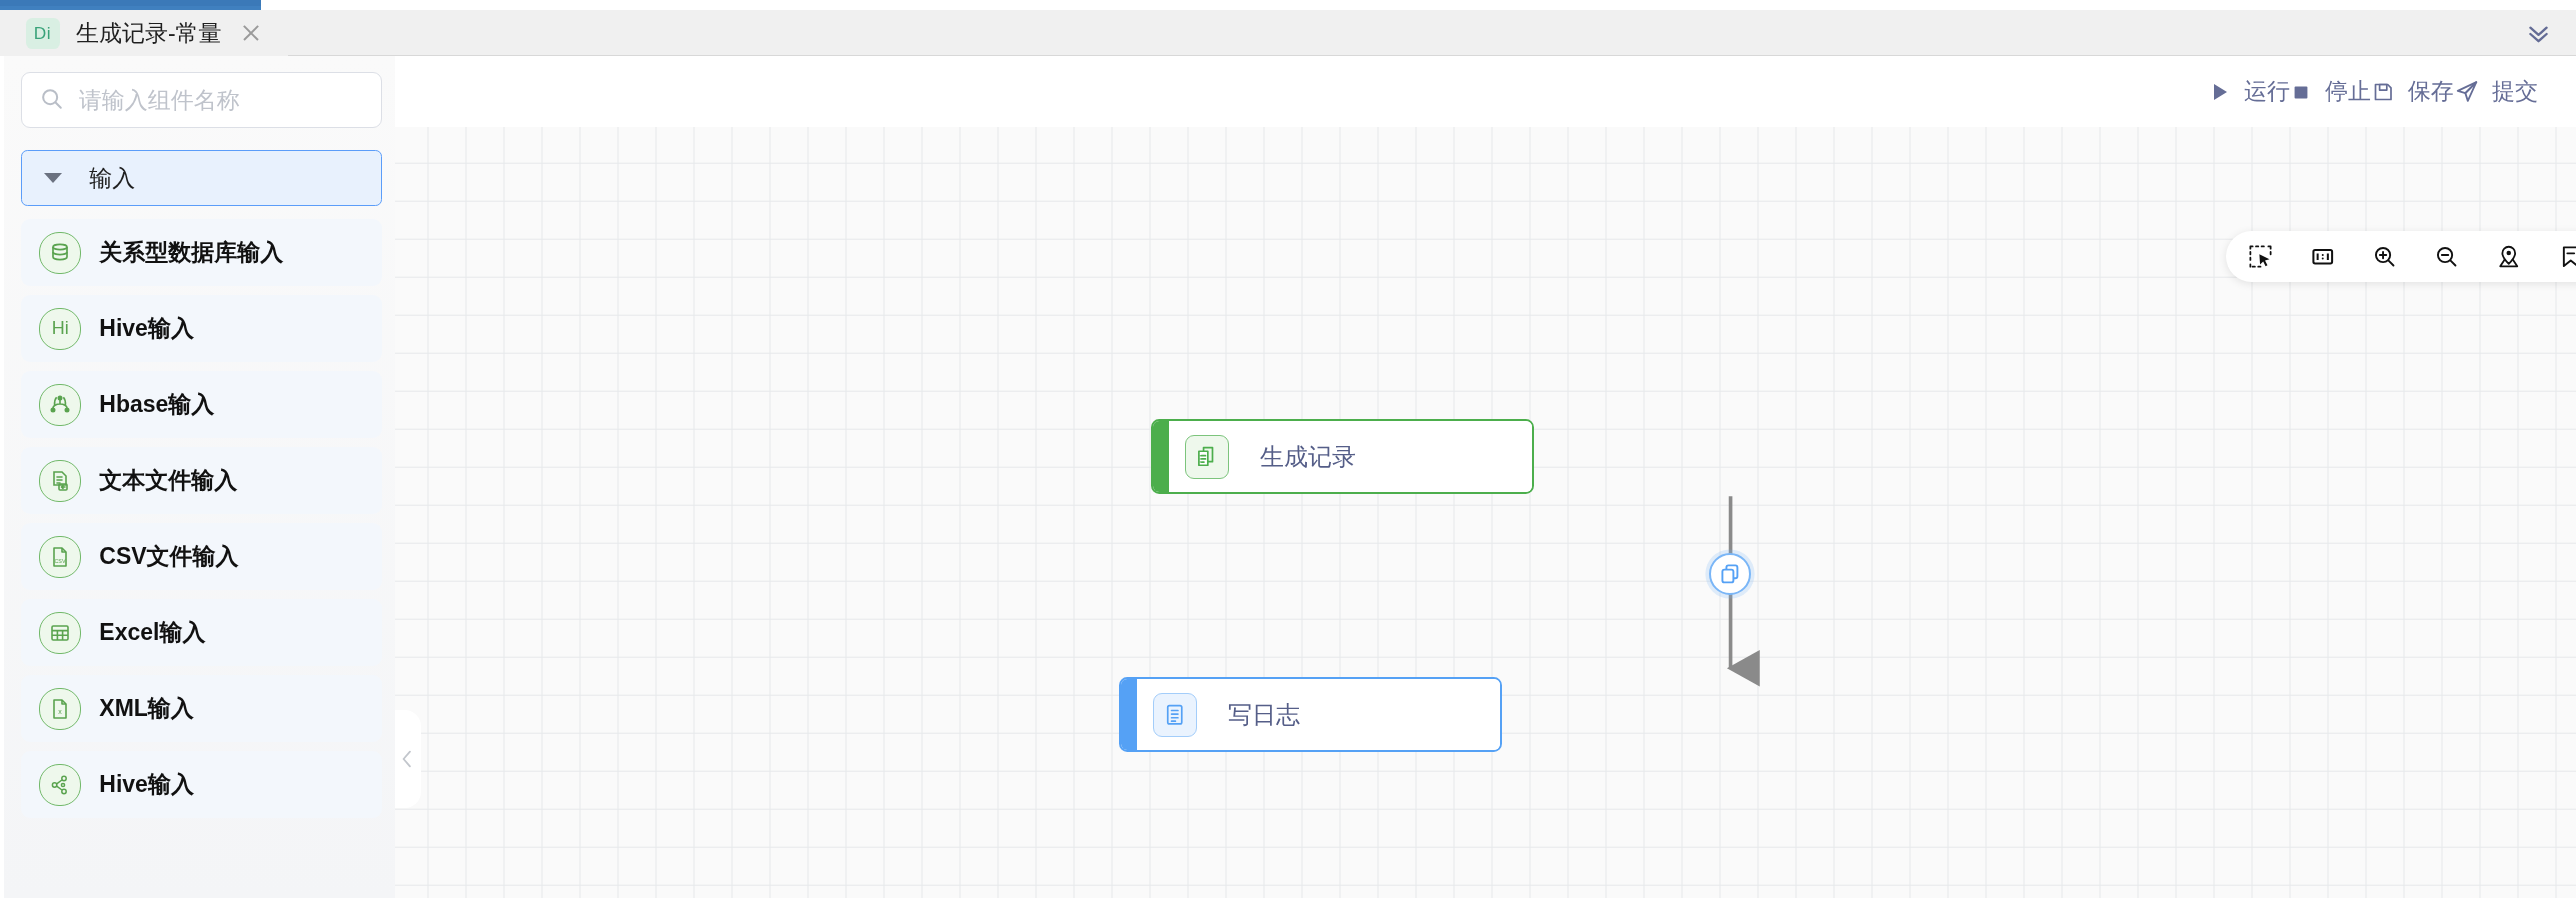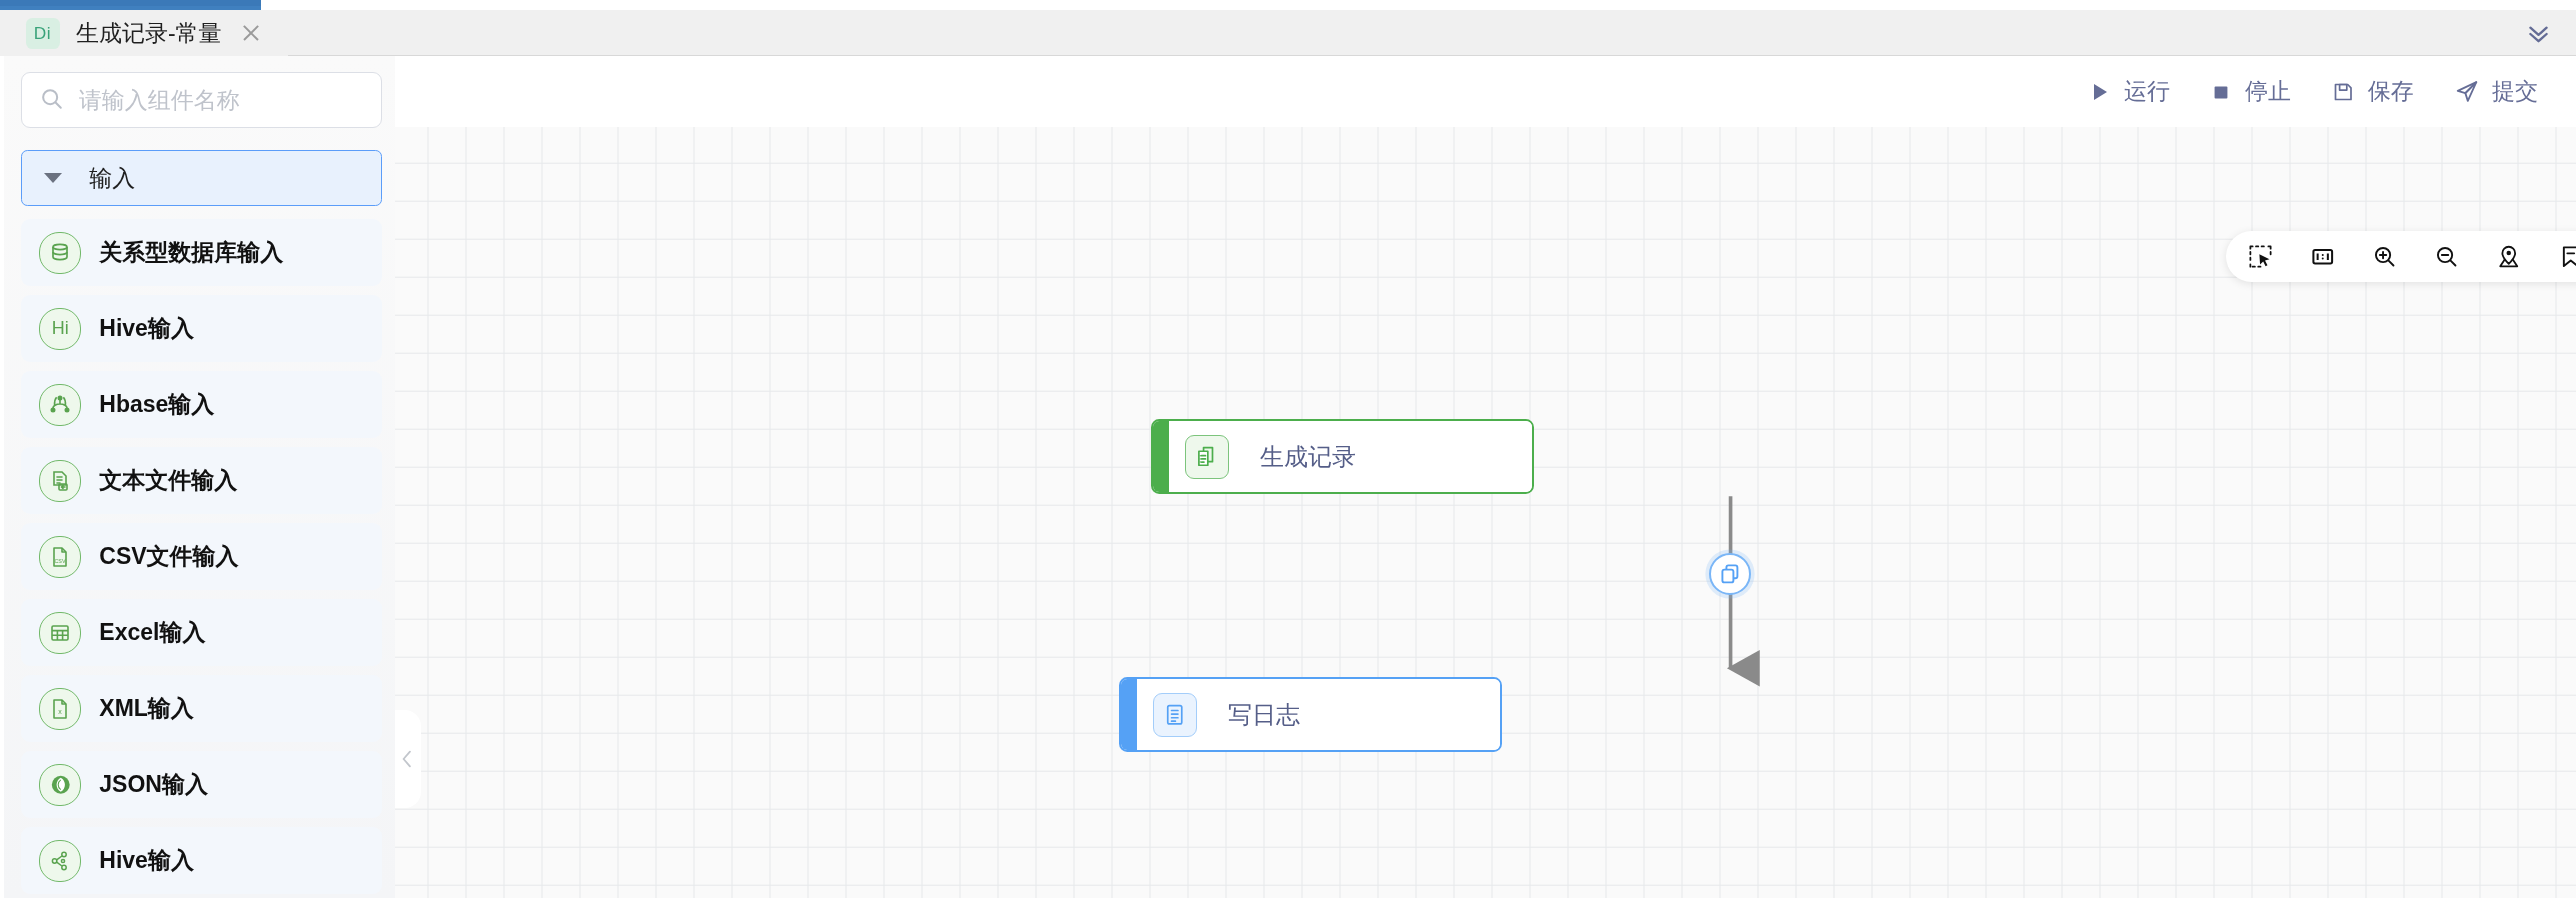--- a/index.html
+++ b/index.html
@@ -171,21 +171,20 @@
     overflow: hidden;
   }
 
   
   .action-bar {
     position: absolute; right: 0; top: 56px;
     width: 2181px; height: 71px;
     background: #ffffff;
     display: flex; align-items: center; justify-content: flex-end;
     padding-right: 38px;
-    gap: 40px;
     z-index: 6;
   }
   .action-btn {
     display: flex; align-items: center; gap: 12.8px;
     color: #656d96;
     font-size: 23px;
     cursor: pointer;
     white-space: nowrap;
   }
   .action-btn .ico { display: flex; align-items: center; flex: none; }
@@ -394,30 +393,20 @@
         <span class="comp-icon">
           <svg width="24" height="24" viewBox="0 0 24 24" fill="none" stroke="#5aa34f" stroke-width="1.6" stroke-linejoin="round">
             <path d="M6 3h8l4 4v14H6z"></path>
             <path d="M14 3v4h4"></path>
             <text x="12" y="17" font-size="7" fill="#5aa34f" stroke="none" text-anchor="middle" font-family="Liberation Sans, sans-serif">x</text>
           </svg>
         </span>
         <span class="comp-label">XML输入</span>
       </div>
 
-      <div class="comp-item">
-        <span class="comp-icon">
-          <svg width="25.5" height="25.5" viewBox="0 0 24 24" fill="none">
-            <circle cx="12" cy="12" r="8.4" fill="#5aa34f"></circle>
-            <path d="M12 5.4c-2.6 1.4-3.9 4-3.9 6.6s1.3 5.2 3.9 6.6c2.6-1.4 3.9-4 3.9-6.6S14.6 6.8 12 5.4z" fill="#ffffff"></path>
-            <path d="M12 7.4c-1.6 1.1-2.4 2.8-2.4 4.6s.8 3.5 2.4 4.6" stroke="#5aa34f" stroke-width="1" fill="none"></path>
-          </svg>
-        </span>
-        <span class="comp-label">JSON输入</span>
-      </div>
 
       <div class="comp-item">
         <span class="comp-icon">
           <svg width="24" height="24" viewBox="0 0 24 24" fill="none" stroke="#5aa34f" stroke-width="1.5">
             <circle cx="16" cy="5.5" r="2.2"></circle>
             <circle cx="16" cy="18.5" r="2.2"></circle>
             <circle cx="6.6" cy="12" r="2.2"></circle>
             <circle cx="15" cy="12" r="1.6"></circle>
             <path d="M8.7 10.8 13.9 7M8.7 13.2l5.2 3.8"></path>
           </svg>

